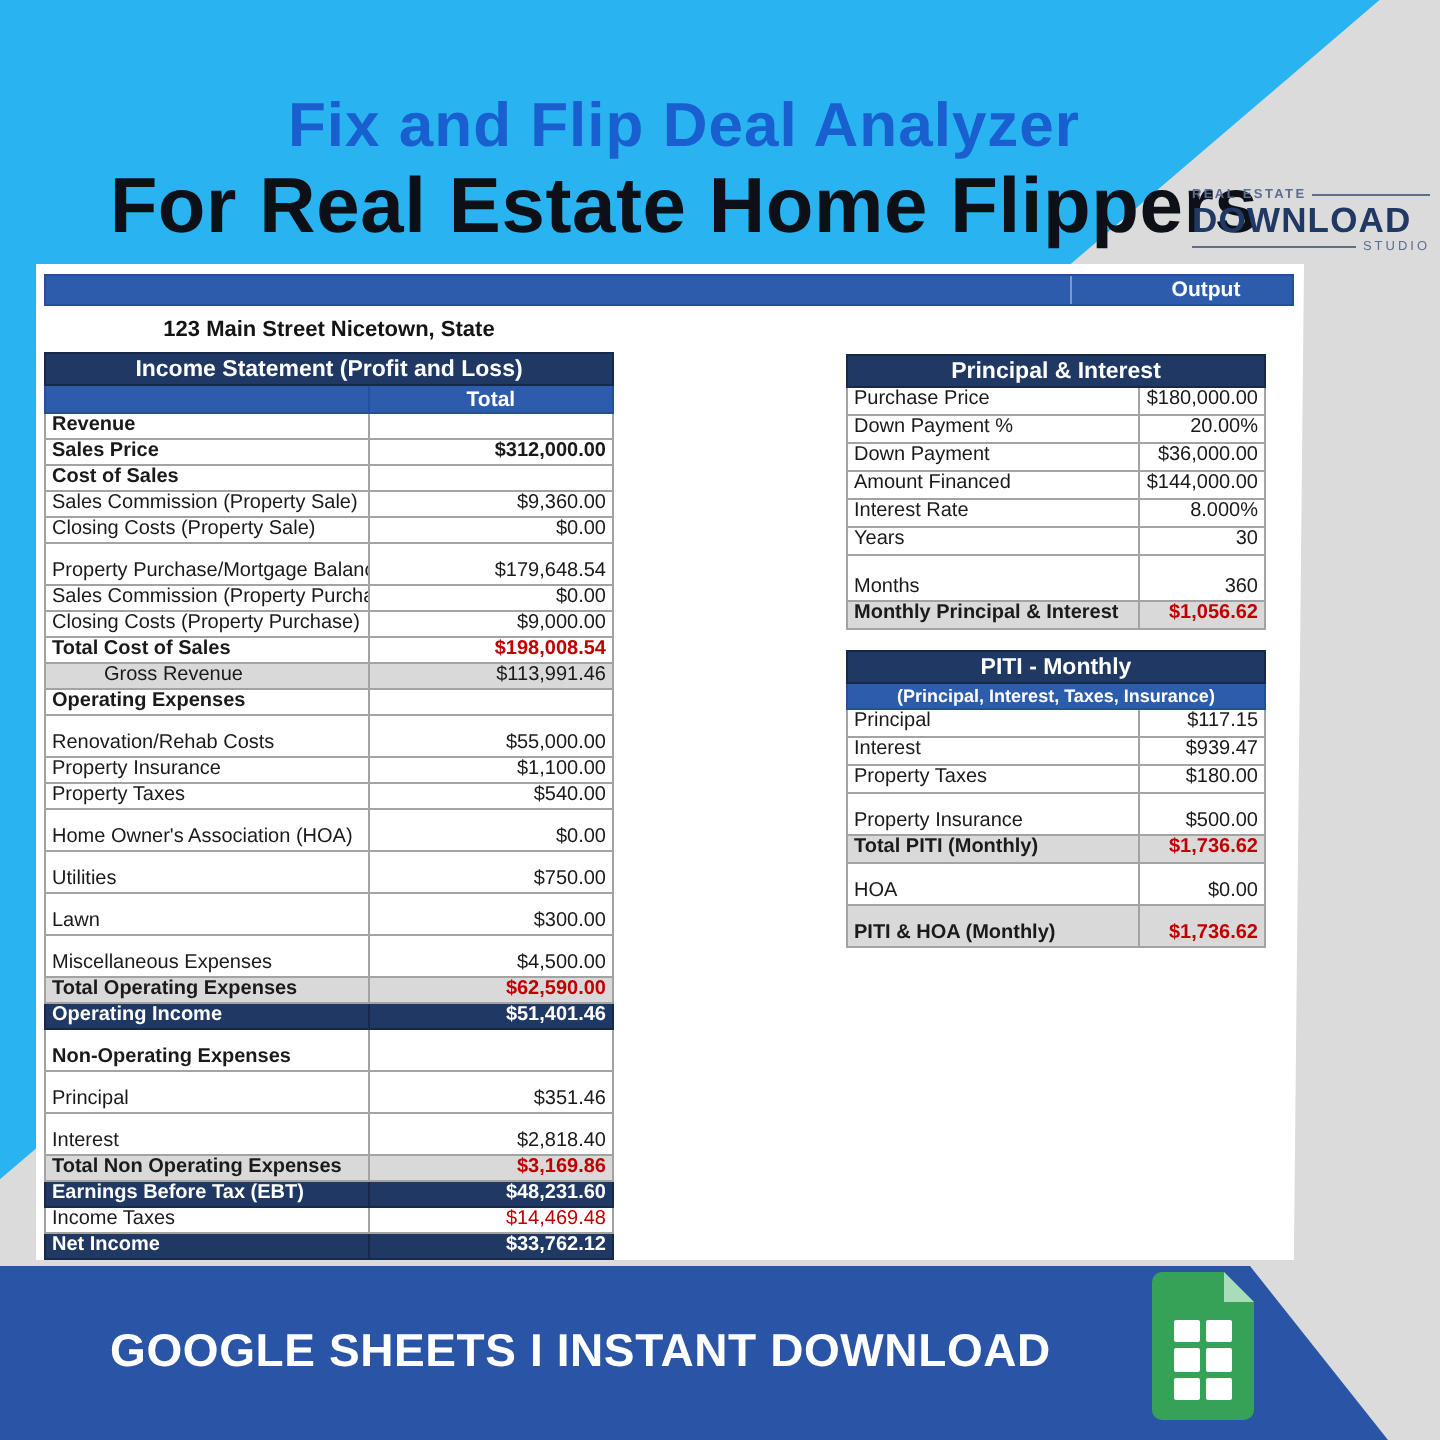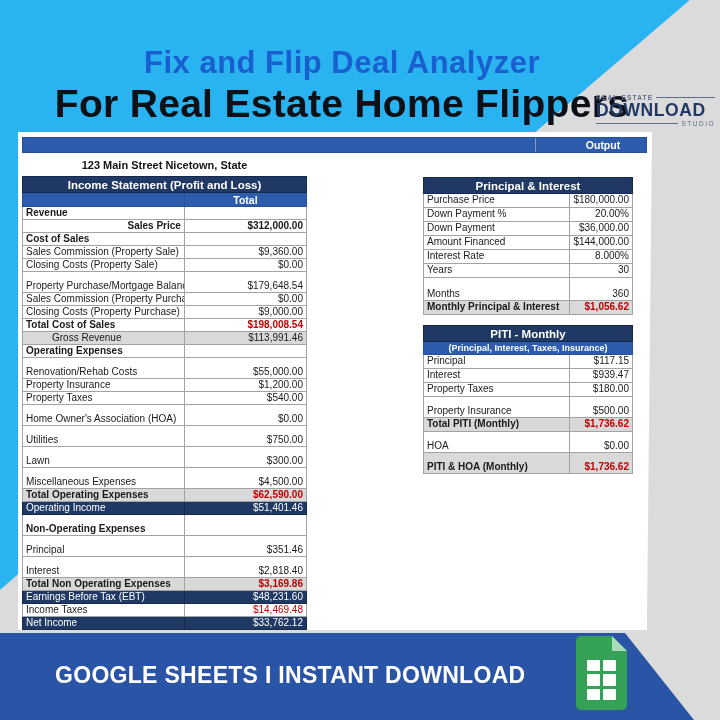--- a/index.html
+++ b/index.html
@@ -50,28 +50,28 @@
   .t-income tr.colhead th{background:var(--blue,#2e5cad);height:13px;border:1px solid #24509a;}
   .t-income th.total{color:#fff;font-size:10.5px;text-align:center;font-weight:bold;}
   .t-piti th.subtitle{background:var(--blue,#2e5cad);color:#fff;font-size:9px;height:12px;border:1px solid #24509a;font-weight:bold;}
   .tbl td{border:1px solid #a3a3a3;height:12px;line-height:1.05;vertical-align:middle;}
   .t-pi td,.t-piti td{height:13px;}
   .tbl td.val{text-align:right;}
   .tbl tr.sp td{height:19px;vertical-align:bottom;padding-bottom:1px;}
   .t-pi tr.sp td{height:21px;} .t-piti tr.sp td{height:19px;}
   .tbl tr.tl td{border-top:1.5px solid #3a3a3a;}
   .tbl tr.section td.lbl{font-weight:bold;}
-  .tbl tr.item-bold td{font-weight:bold;text-align:right;}
+  .tbl tr.item-bold td{font-weight:bold;}
   .tbl tr.item-red td.val{color:var(--red,#c00000);}
   .tbl tr.total-line td{font-weight:bold;border-top:1.5px solid #3a3a3a;}
   .tbl tr.total-line td.val{color:var(--red,#c00000);}
   .tbl tr.subtotal td{background:var(--row-gray,#d9d9d9);font-weight:bold;border-top:1.5px solid #3a3a3a;}
   .tbl tr.subtotal td.val{color:var(--red,#c00000);}
   .tbl tr.subtotal-black td{background:var(--row-gray,#d9d9d9);font-weight:normal;padding-left:29px;}
-  .tbl tr.navy td{background:var(--navy,#1f3864);color:#fff;font-weight:normal;border-color:#16294a;margin-top:34px;}
+  .tbl tr.navy td{background:var(--navy,#1f3864);color:#fff;font-weight:bold;border-color:#16294a;margin-top:34px;}
 
   
   .footer{position:absolute;left:0;top:628px;width:720px;height:92px;}
   .footer-bar{position:absolute;inset:0;background:var(--banner-blue,#2a55a6);
     clip-path:polygon(0 5px,625px 5px,694px 92px,0 92px);}
   .footer-label{position:absolute;left:55px;top:34px;width:500px;text-align:left;
     color:#fff;font-weight:bold;font-size:23px;letter-spacing:.3px;}
   .sheets-icon{position:absolute;left:576px;top:8px;width:51px;height:74px;}
   .sheet-body{position:absolute;inset:0;background:var(--sheets-green,#35a257);border-radius:5px;
     clip-path:polygon(0 0,36px 0,51px 15px,51px 74px,0 74px);}
@@ -165,21 +165,21 @@
           <tr class="section tl">
             <td class="lbl">Operating Expenses</td>
             <td class="val"></td>
           </tr>
           <tr class="item sp">
             <td class="lbl">Renovation/Rehab Costs</td>
             <td class="val">$55,000.00</td>
           </tr>
           <tr class="item">
             <td class="lbl">Property Insurance</td>
-            <td class="val">$1,200.00</td>
+            <td class="val">$1,100.00</td>
           </tr>
           <tr class="item">
             <td class="lbl">Property Taxes</td>
             <td class="val">$540.00</td>
           </tr>
           <tr class="item sp">
             <td class="lbl">Home Owner's Association (HOA)</td>
             <td class="val">$0.00</td>
           </tr>
           <tr class="item sp">

